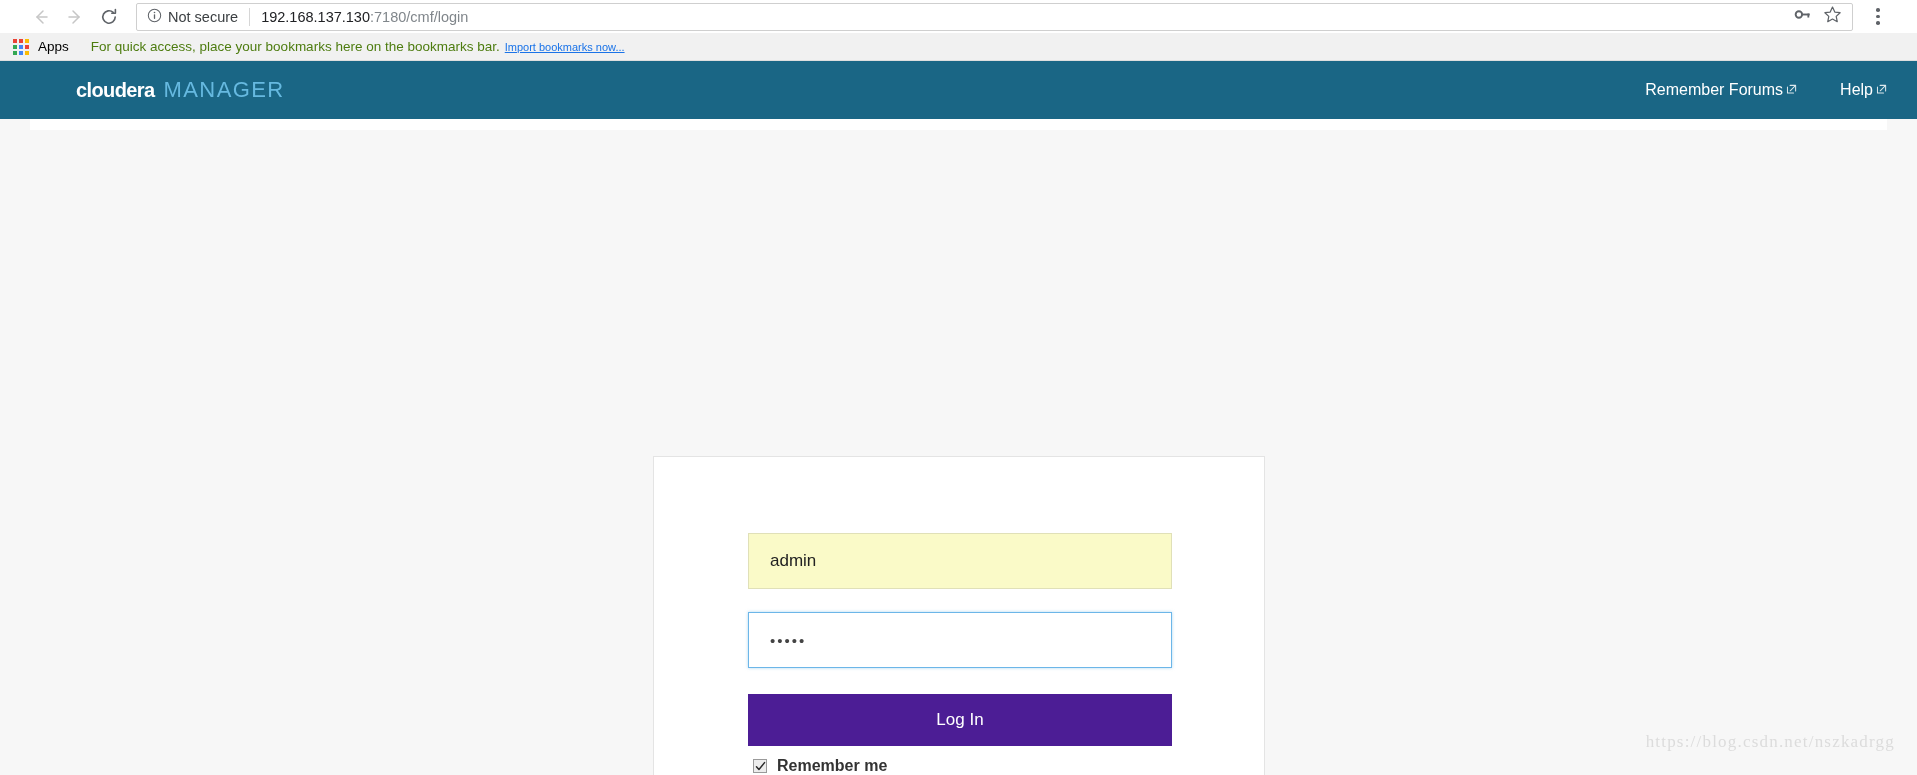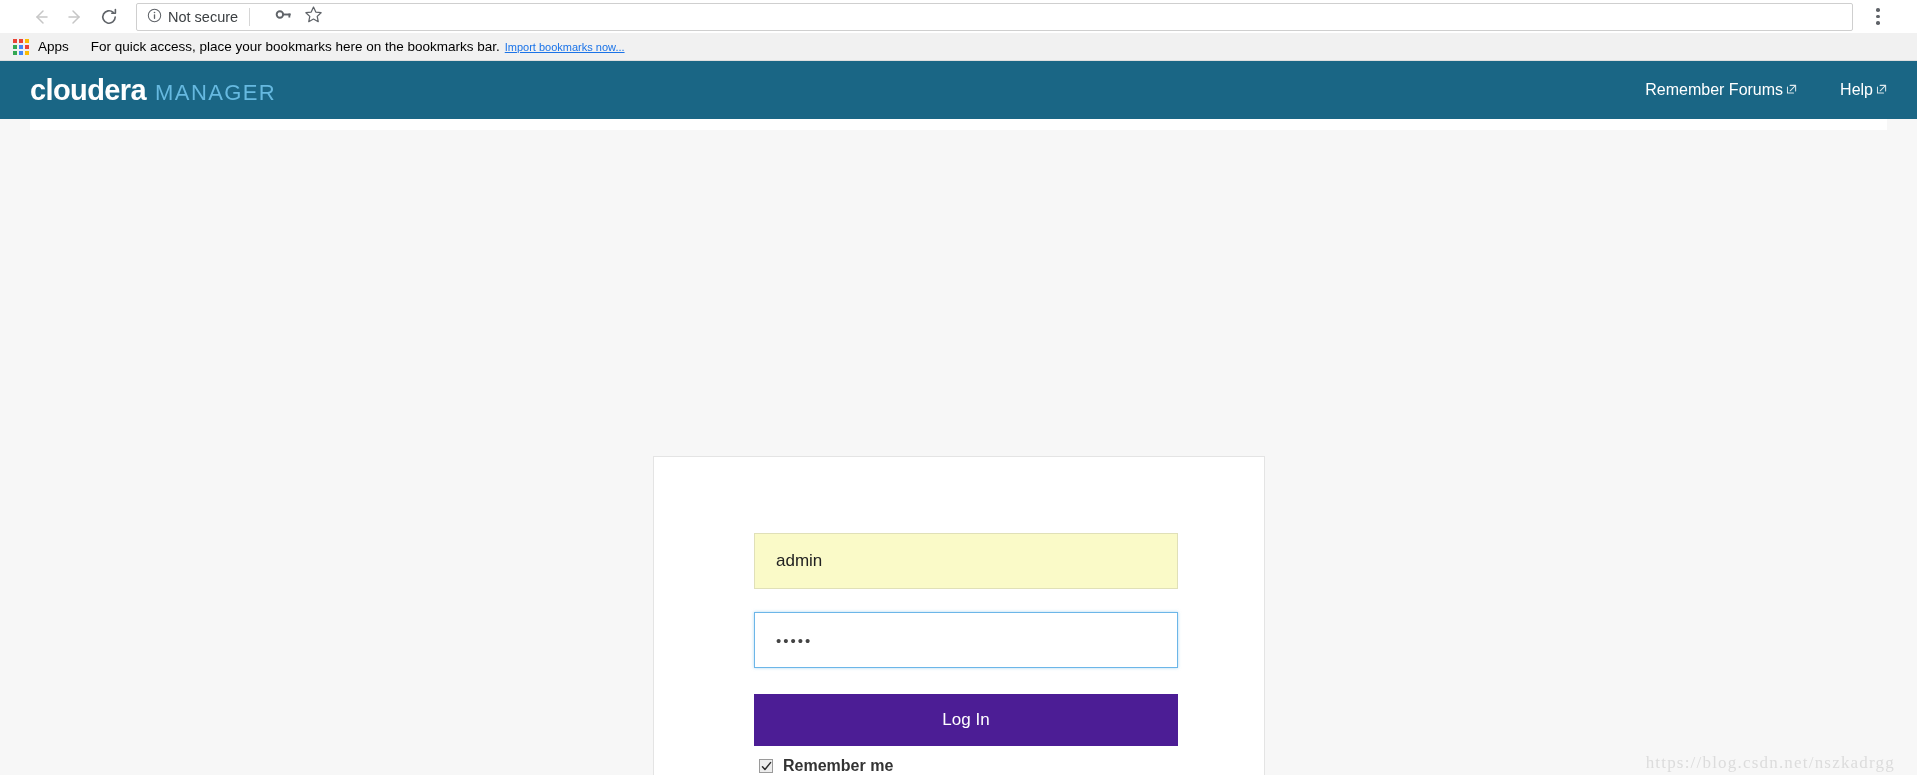--- a/index.html
+++ b/index.html
@@ -125,44 +125,45 @@
     display: grid;
     grid-template-columns: repeat(3, 4px);
     grid-template-rows: repeat(3, 4px);
     gap: 2px;
     margin-left: 3px;
     margin-right: 9px;
     flex: none;
   }
   .apps-grid i { display: block; width: 4px; height: 4px; }
   .apps-label { font-size: 13.5px; color: #000000; margin-right: 22px; flex: none; }
-  .bm-hint { color: #000000; font-size: 13.5px; }
+  .bm-hint { color: #4d7c0f; font-size: 13.5px; }
   .bm-link { color: #1a73e8; font-size: 11px; margin-left: 5px; }
 
   
   .cm-header {
     background: #1a6685;
     height: 58px;
     display: flex;
     align-items: center;
     justify-content: space-between;
     padding: 0 30px;
     box-sizing: border-box;
   }
   .cm-logo {
     display: flex;
     align-items: baseline;
     gap: 9px;
     user-select: none;
   }
   .cm-logo .brand {
     color: #ffffff;
-    font-size: 29px;
+    font-size: 20px;
     font-weight: bold;
     letter-spacing: -0.6px;
+    margin-left: 46px;
   }
   .cm-logo .product {
     color: #66b9e0;
     font-size: 22px;
     letter-spacing: 1.4px;
   }
   .cm-nav {
     display: flex;
     align-items: center;
     gap: 43px;
@@ -201,21 +202,21 @@
     left: 653px;
     top: 326px;
     width: 612px;
     height: 390px;
     background: #ffffff;
     border: 1px solid #e4e4e4;
     box-sizing: border-box;
   }
   .login-inner {
     position: absolute;
-    left: 100px;
+    left: 94px;
     top: 76px;
     width: 424px;
   }
   .field {
     width: 424px;
     height: 56px;
     box-sizing: border-box;
     display: block;
     font-family: "Liberation Sans", sans-serif;
     font-size: 17px;
@@ -269,21 +270,21 @@
   .cb svg { display: block; }
   .remember-label {
     font-size: 16px;
     color: #333333;
     font-weight: bold;
   }
 
   .watermark {
     position: absolute;
     right: 22px;
-    bottom: 2px;
+    bottom: 23px;
     font-family: "Liberation Serif", serif;
     font-size: 17px;
     color: #dcdcdc;
     letter-spacing: 1.2px;
     white-space: nowrap;
   }
 </style>
 </head>
 <body>
 
@@ -321,20 +322,21 @@
       <span class="info-ico">
         <svg width="15" height="15" viewBox="0 0 16 16">
           <circle cx="8" cy="8" r="6.6" fill="none" stroke="#5f6368" stroke-width="1.1"></circle>
           <circle cx="8" cy="4.8" r="0.85" fill="#5f6368"></circle>
           <rect x="7.3" y="6.6" width="1.4" height="5" rx="0.6" fill="#5f6368"></rect>
         </svg>
       </span>
       <span>Not secure</span>
     </span>
     <span class="omni-sep"></span>
+    <span class="url-text"><span>192.168.137.130</span><span class="url-path">:7180/cmf/login</span></span>
     <span class="omni-actions">
       <span class="omni-icon-btn">
         <span>
           <svg width="19" height="19" viewBox="0 0 20 20">
             <circle cx="6.2" cy="10" r="3.4" fill="none" stroke="#5f6368" stroke-width="2"></circle>
             <rect x="9" y="9" width="8.6" height="2" fill="#5f6368"></rect>
             <rect x="15.2" y="9" width="1.9" height="4.2" fill="#5f6368"></rect>
           </svg>
         </span>
       </span>

